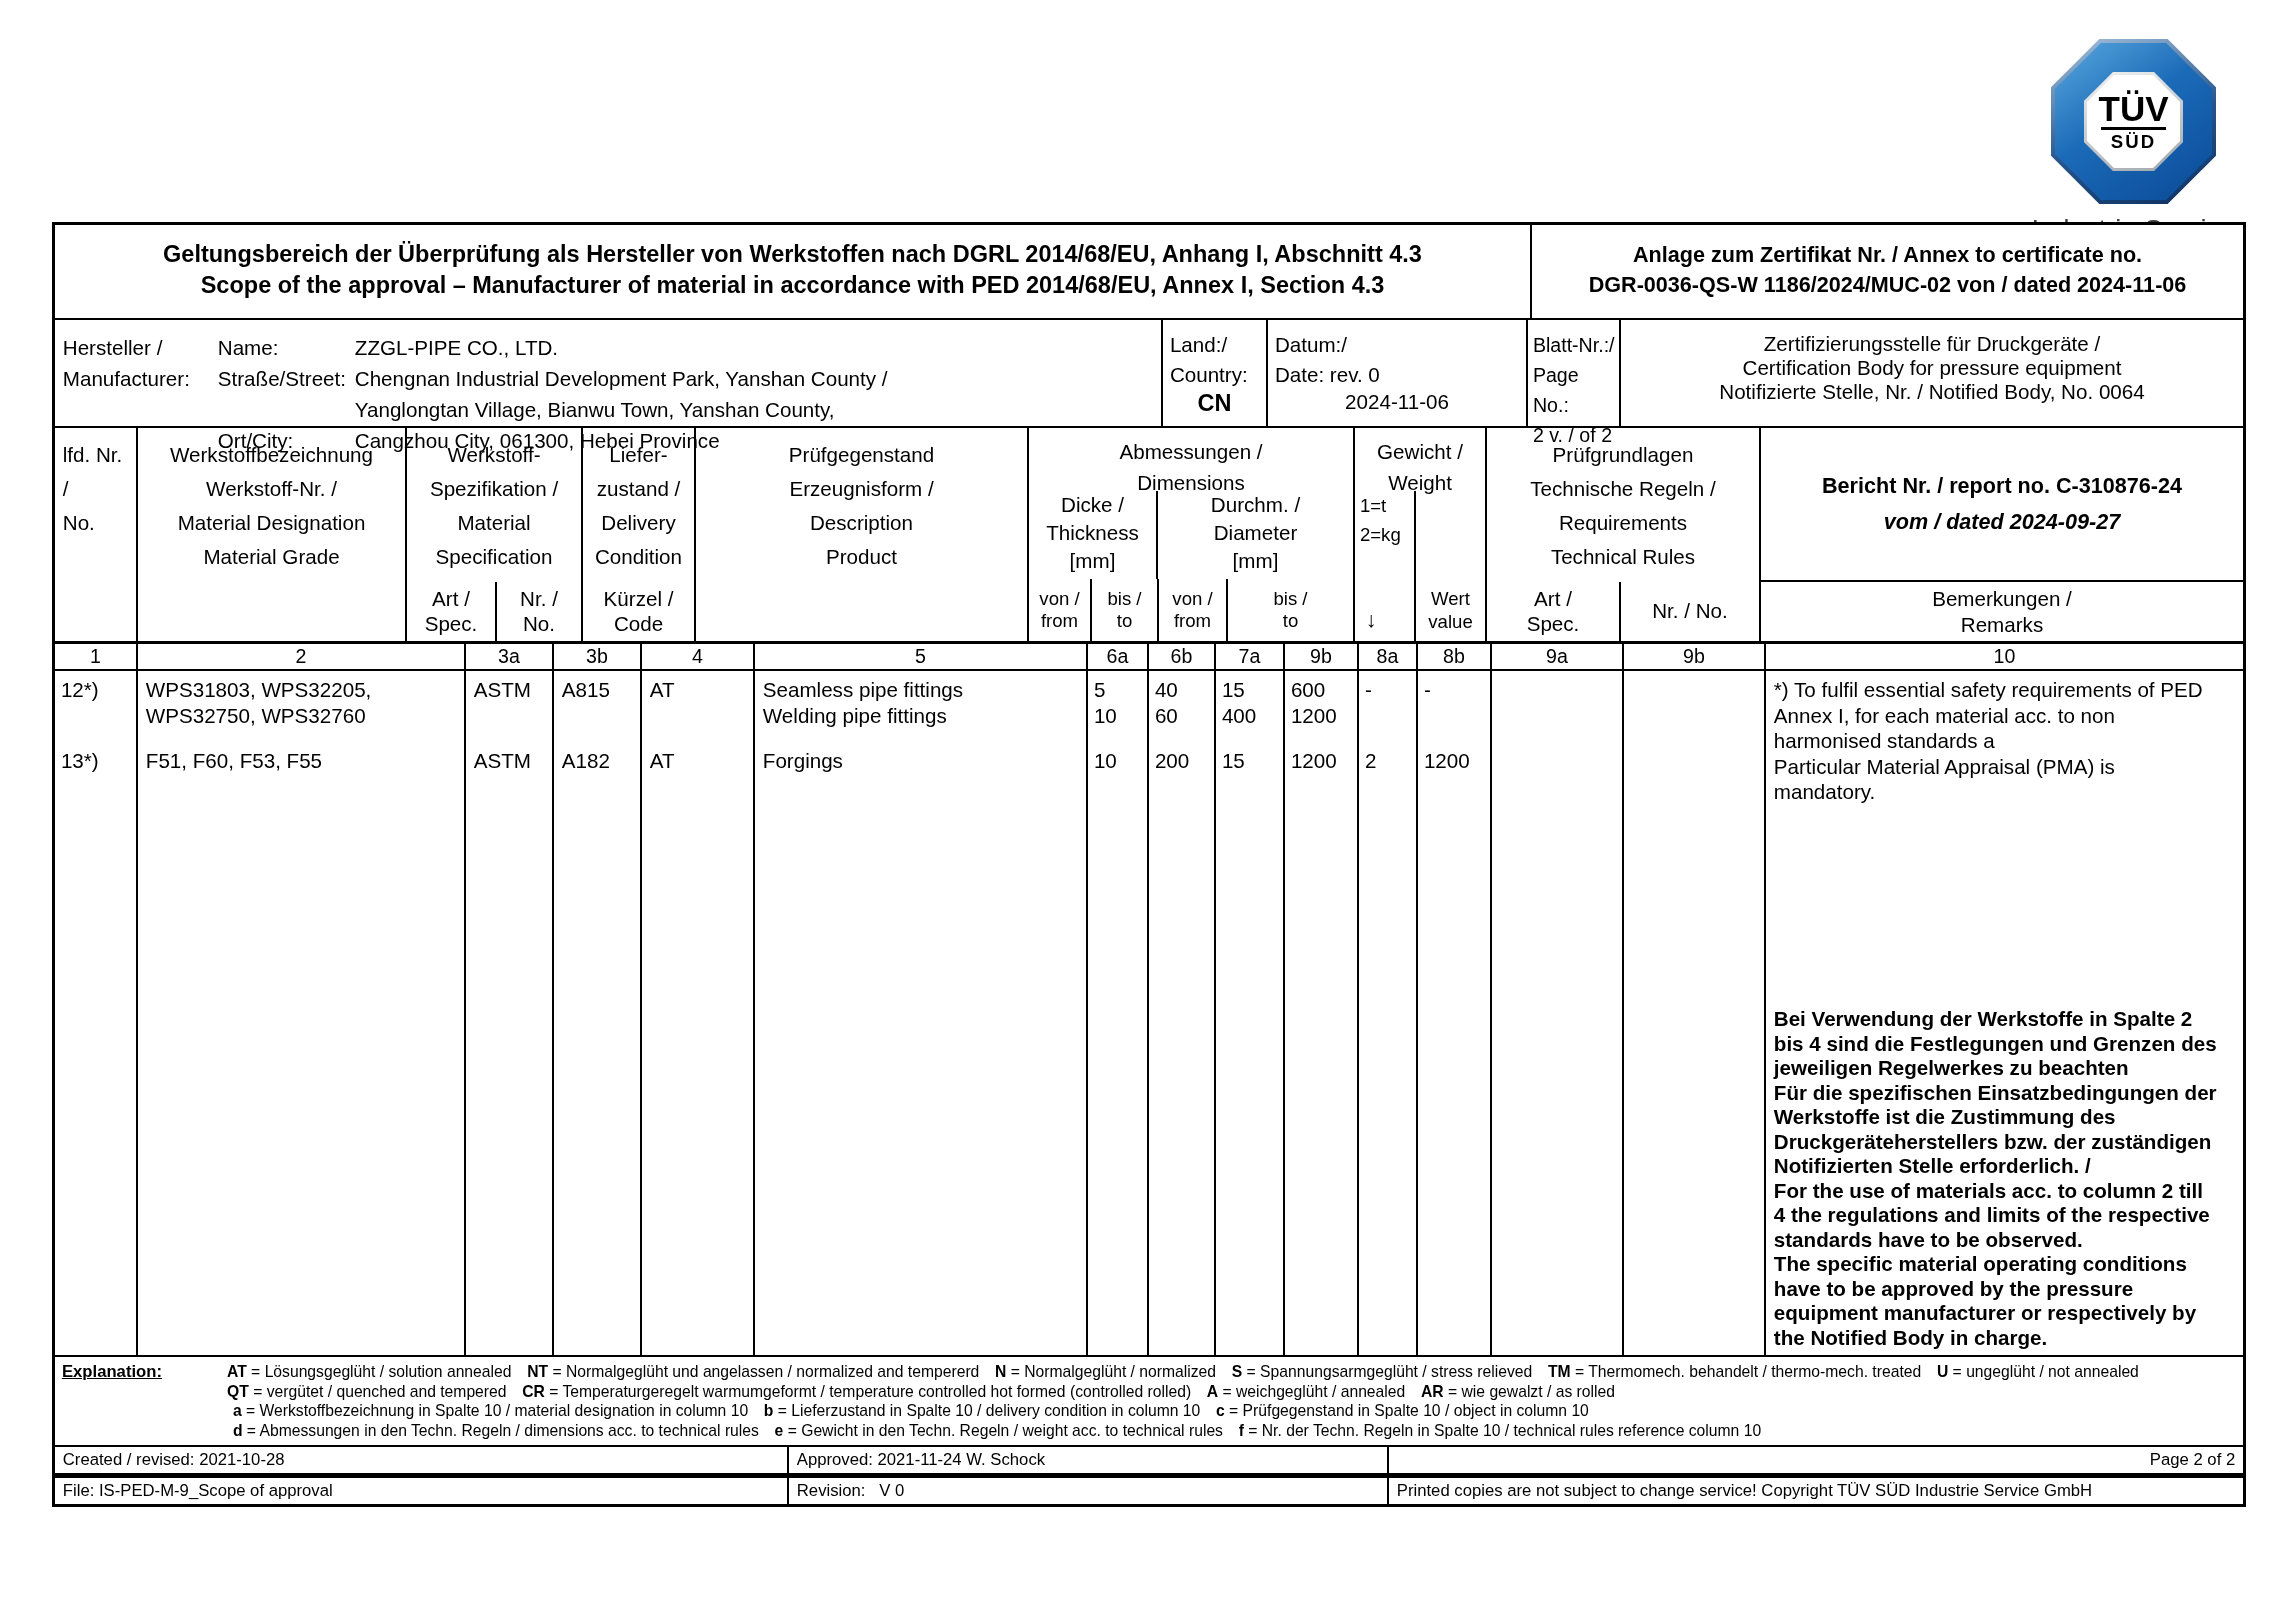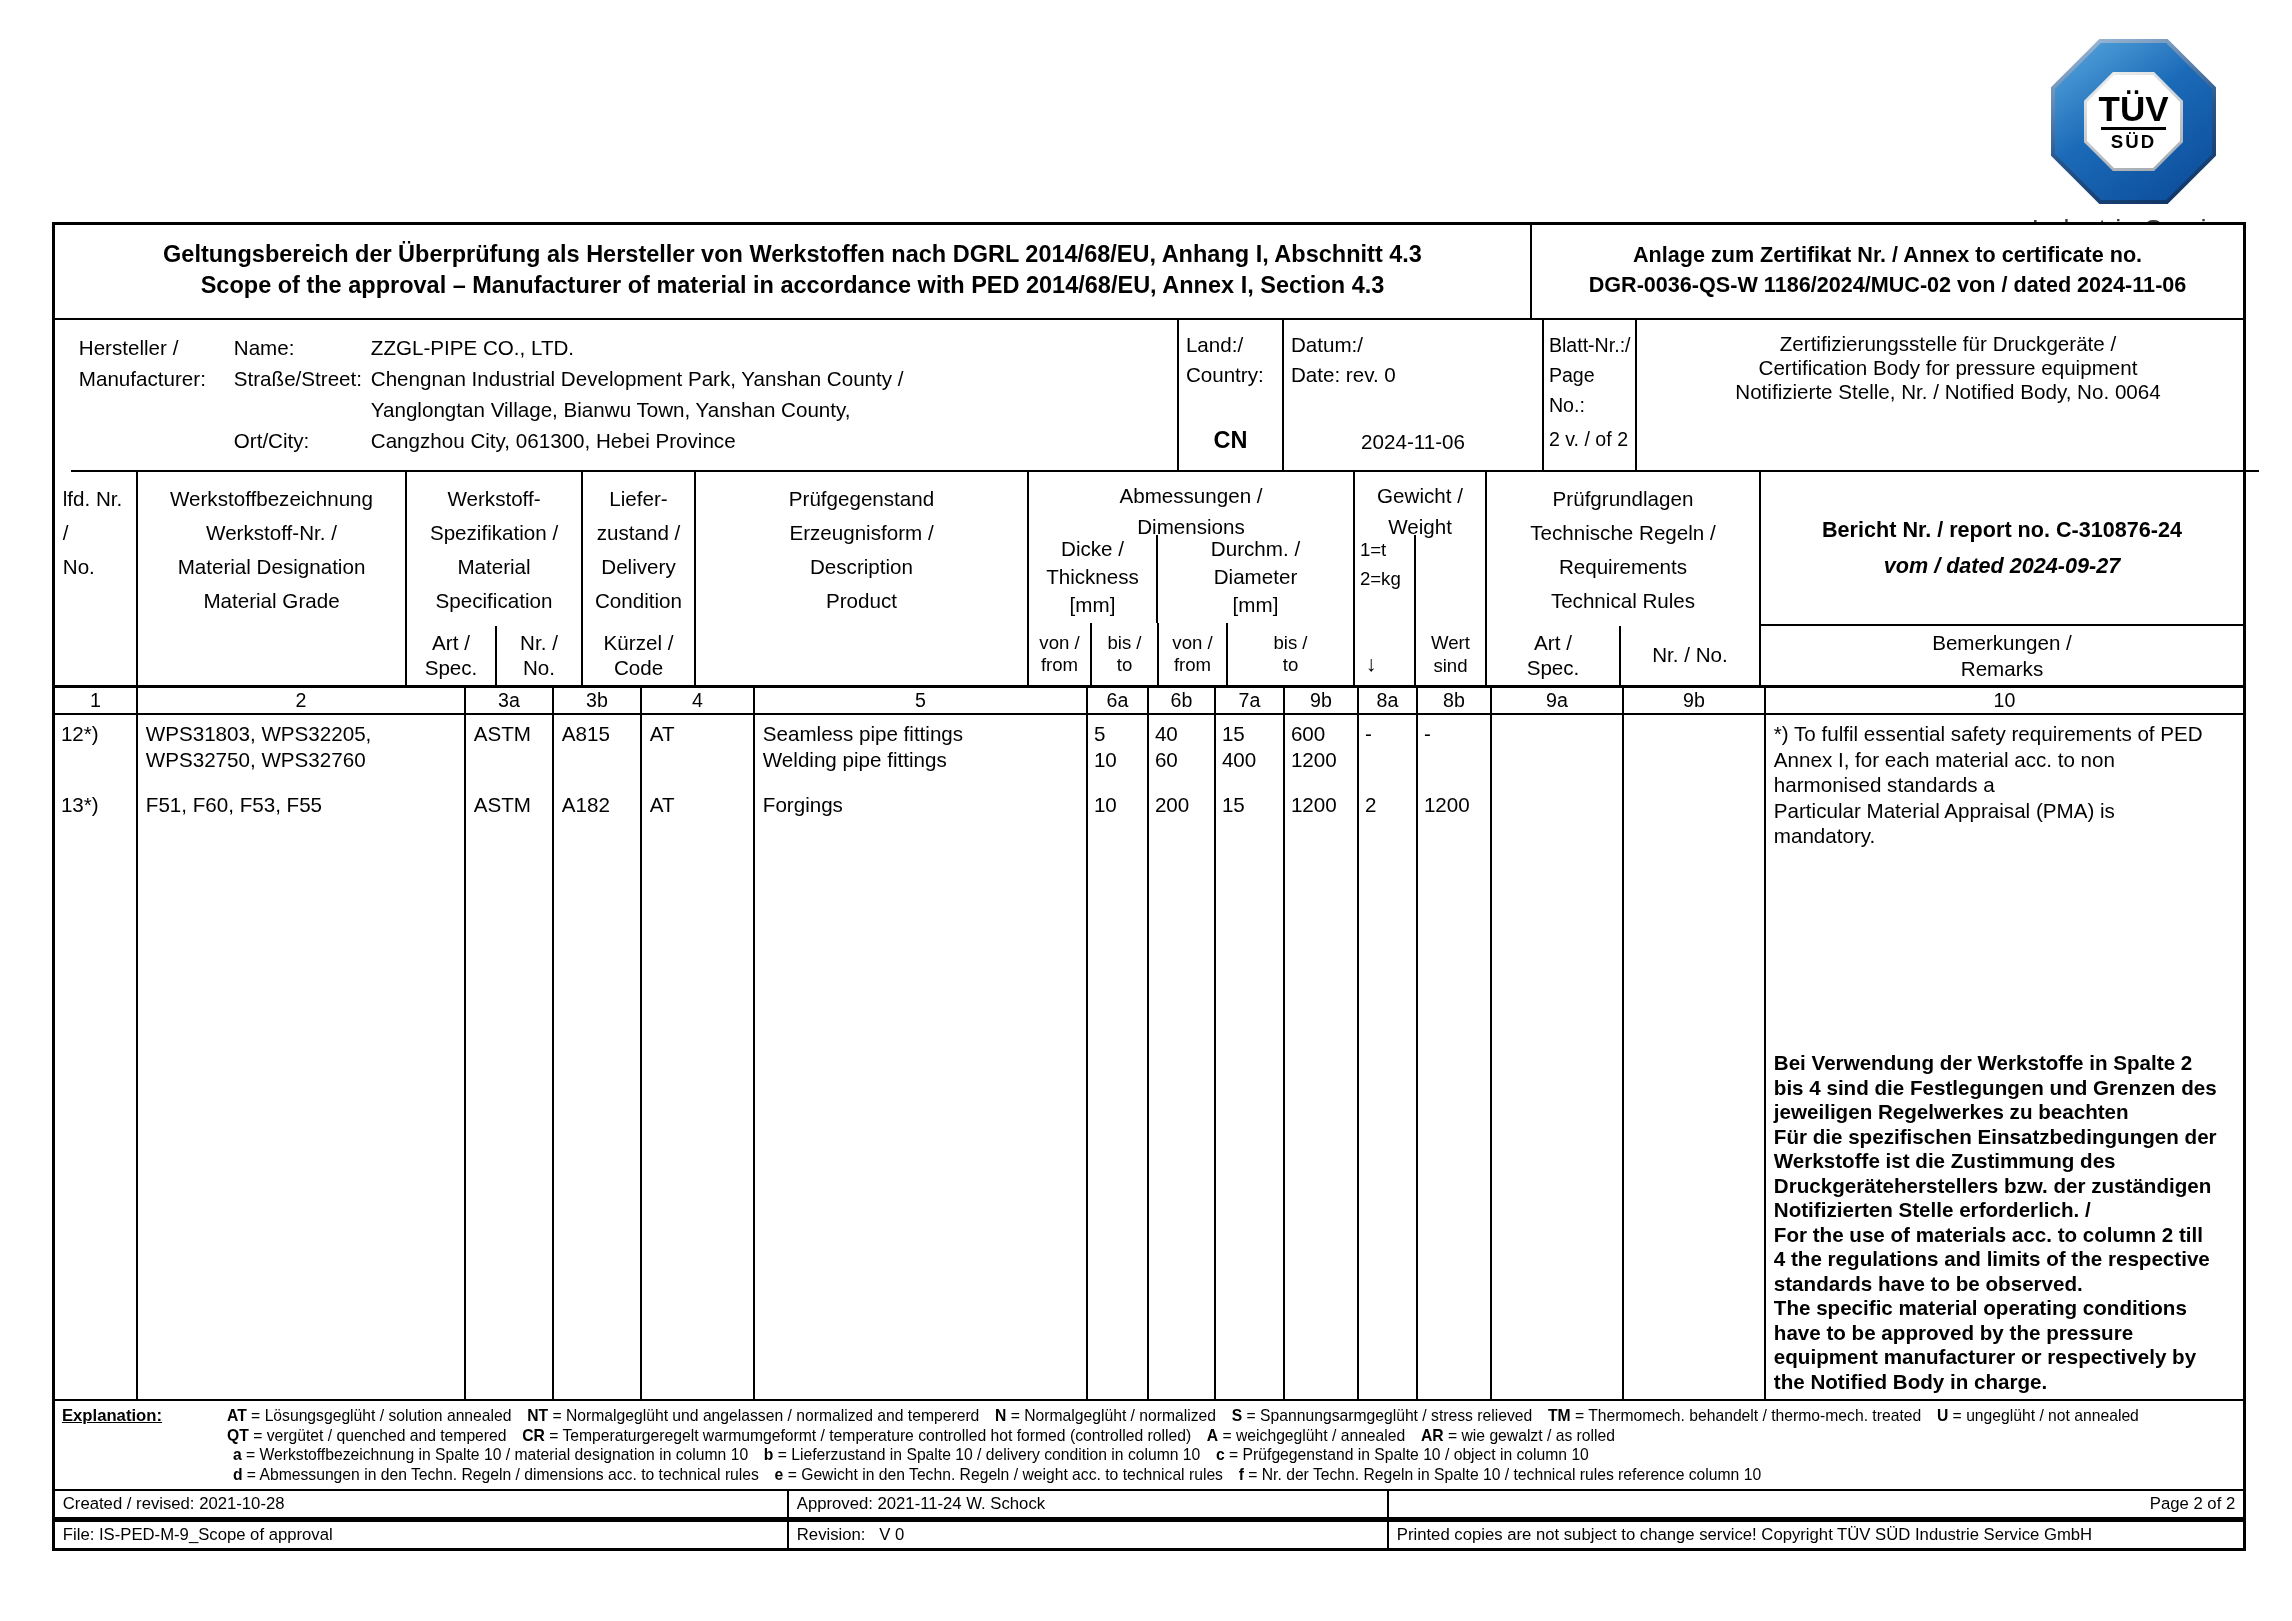--- a/index.html
+++ b/index.html
@@ -24,21 +24,21 @@
   .band{display:flex;width:100%;}
 
   
   .band-title{height:95px;border-bottom:2.9px solid #000;}
   .title-left{width:1477px;border-right:2px solid #000;text-align:center;padding-top:13.7px;}
   .title-left div{font-weight:bold;font-size:23.5px;line-height:31px;}
   .title-right{flex:1;text-align:center;padding-top:14.7px;}
   .title-right div{font-weight:bold;font-size:21.6px;line-height:30px;}
 
   
-  .band-mfr{height:152px;border-bottom:2.9px solid #000;font-size:20.6px;margin-left:16px;}
+  .band-mfr{height:108px;border-bottom:2.9px solid #000;font-size:20.6px;}
   .mfr-info{width:1108px;border-right:2px solid #000;display:flex;padding:11.8px 0 0 7.8px;}
   .mfr-col-label{width:155px;line-height:31px;}
   .mfr-col-keys{width:137px;}
   .mfr-col-keys div,.mfr-col-vals div{line-height:31px;height:31px;}
   .cell-v{display:flex;flex-direction:column;justify-content:space-between;padding:9.8px 0 15.7px 0;}
   .mfr-land{width:105px;border-right:2px solid #000;}
   .mfr-datum{width:260px;border-right:2px solid #000;}
   .mfr-blatt{width:93px;border-right:2px solid #000;}
   .mfr-land .lbl,.mfr-datum .lbl,.mfr-blatt .lbl{line-height:30px;padding-left:6.9px;font-size:20.6px;}
   .mfr-blatt .lbl{font-size:19.6px;padding-left:4.9px;}
@@ -261,21 +261,21 @@
     <div class="hgroup hg-g7">
       <div class="wt-r1" data-bind="table.headers.weight_group">Gewicht /
 Weight</div>
       <div class="wt-r2">
         <div class="wt-a">
           <div class="wt-units" data-bind="table.headers.weight_units">1=t
 2=kg</div>
           <div class="wt-arrow" data-bind="table.headers.weight_arrow">↓</div>
         </div>
         <div class="wt-b" data-bind="table.headers.weight_value">Wert
-sind</div>
+value</div>
       </div>
     </div>
     <div class="hgroup hg-g8">
       <div class="hg-main" data-bind="table.headers.rules_group">Prüfgrundlagen
 Technische Regeln /
 Requirements
 Technical Rules</div>
       <div class="hg-sub">
         <div class="sub-9a" data-bind="table.headers.rules_art">Art /
 Spec.</div>

